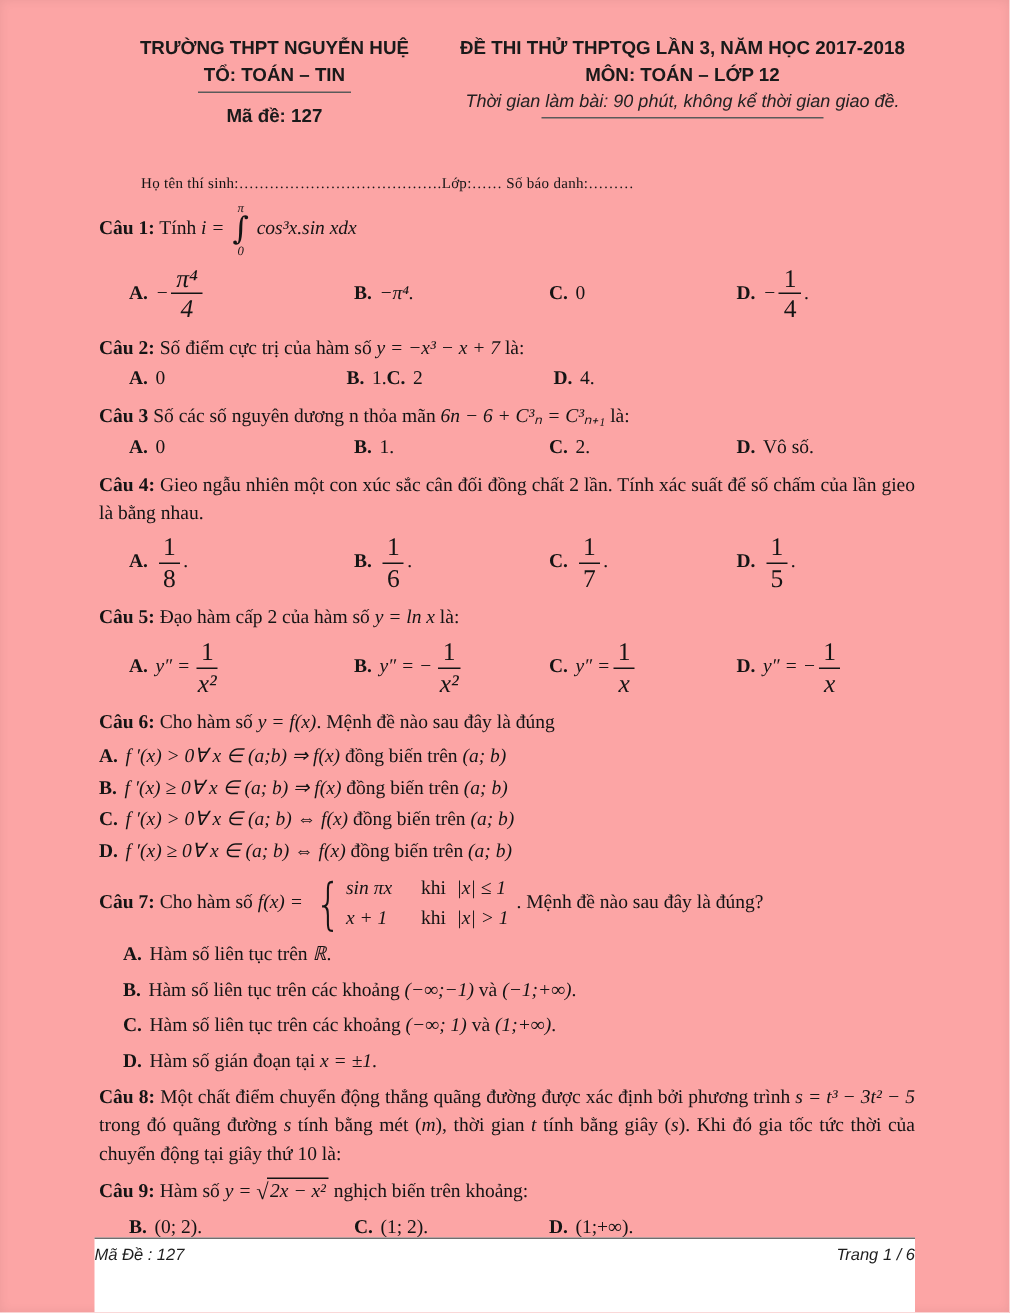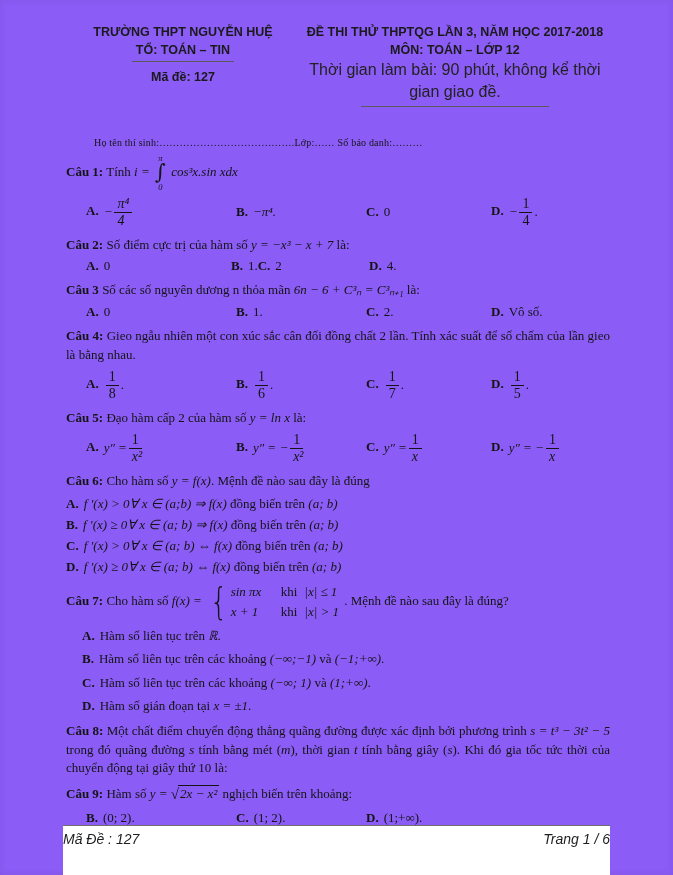--- a/index.html
+++ b/index.html
@@ -1,30 +1,30 @@
 <!DOCTYPE html>
 <html><head>
 <meta charset="utf-8">
 <style>
   * { margin:0; padding:0; box-sizing:border-box; }
   html,body { background:#ffffff; }
   .page {
-    position:relative; width:673px; height:875px; background:#8b5cf6;
+    position:relative; width:673px; height:875px; background:#fca5a5;
     font-family:"Liberation Serif", serif; font-size:13px; color:#141414;
     overflow:hidden; margin:0 auto;
     box-shadow: inset 0 0 7px rgba(0,0,0,0.07);
   }
   .content { padding:24px 63px 0 66px; }
 
   
   .header { display:flex; font-family:"Liberation Sans", sans-serif; }
   .h-left { width:43%; text-align:center; line-height:1.4; }
   .h-right { width:57%; text-align:center; line-height:1.4; }
   .hb { font-weight:bold; font-size:12.5px; color:#1a1a1a; }
-  .duration { font-size:16px; color:#222; }
+  .duration { font-style:italic; font-size:12px; color:#222; }
   .bar { border-top:1.6px solid #5a5a5a; margin:2px auto 0; }
   .bar-left { width:102px; }
   .bar-right { width:188px; }
   .code { margin-top:7px; }
 
   .student-line { margin-top:30px; padding-left:28px; font-size:10px; letter-spacing:0.2px; }
 
   
   .q { margin-top:6px; }
   .stem { line-height:1.45; }
@@ -38,22 +38,22 @@
   .optrow-q2 { display:grid; grid-template-columns:145px 138px 1fr;
             padding-left:20px; margin-top:2px; line-height:1.4; }
   .opt { white-space:nowrap; }
   .ol { font-weight:bold; margin-right:5px; }
   .optlist { margin-top:2px; }
   .optlist .opt { display:block; white-space:normal; line-height:1.62; }
   .optlist-indent { padding-left:16px; }
   .q7opts .opt { margin-top:4px; line-height:1.5; }
 
   
-  .frac { display:inline-flex; flex-direction:column; align-items:flex-start;
-          vertical-align:middle; line-height:1.15; font-size:14px; margin:1px 2px; }
+  .frac { display:inline-flex; flex-direction:column; align-items:center;
+          vertical-align:middle; line-height:1.15; font-size:17px; margin:1px 2px; }
   .num { border-bottom:1px solid #141414; padding:0 3px; }
   .den { padding:0 3px; }
 
   
   .integral { display:inline-flex; flex-direction:column; align-items:center;
               vertical-align:middle; line-height:1; margin:0 2px; }
   .int-up,.int-low { font-size:8.5px; font-style:italic; }
   .int-glyph { font-size:21px; font-family:"DejaVu Serif", serif; }
 
   
@@ -64,21 +64,21 @@
   .case .expr { display:inline-block; min-width:50px; }
   .case .khi { margin-right:7px; }
 
   
   .rad { font-size:15px; vertical-align:-1px; margin-right:-1px; }
   .radicand { border-top:1px solid #141414; padding:0 2px; display:inline-block; line-height:1.2; }
 
   
   .footer { position:absolute; left:63px; right:63px; top:825px; height:50px; background:#fff;
             border-top:1.2px solid #6f6f6f; font-family:"Liberation Sans", sans-serif;
-            font-style:italic; font-size:14px; color:#1e1e1e;
+            font-style:italic; font-size:11px; color:#1e1e1e;
             display:flex; justify-content:space-between; padding-top:5px; }
 </style>
 </head>
 <body>
 
 <div class="page">
   <div class="content">
 
     <div class="header">
       <div class="h-left">

